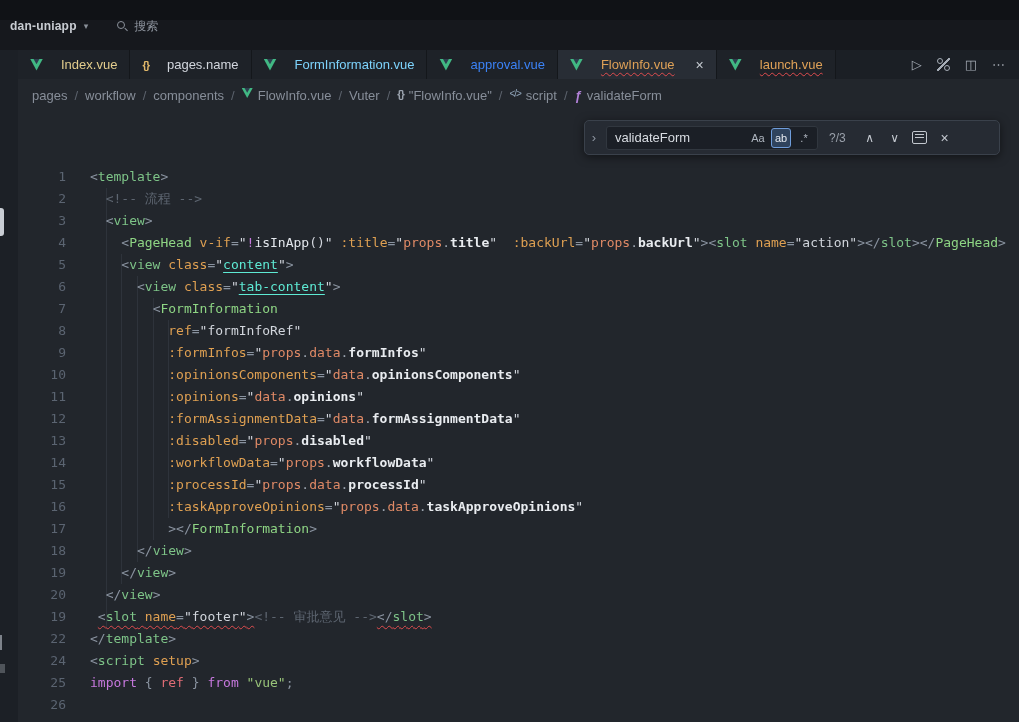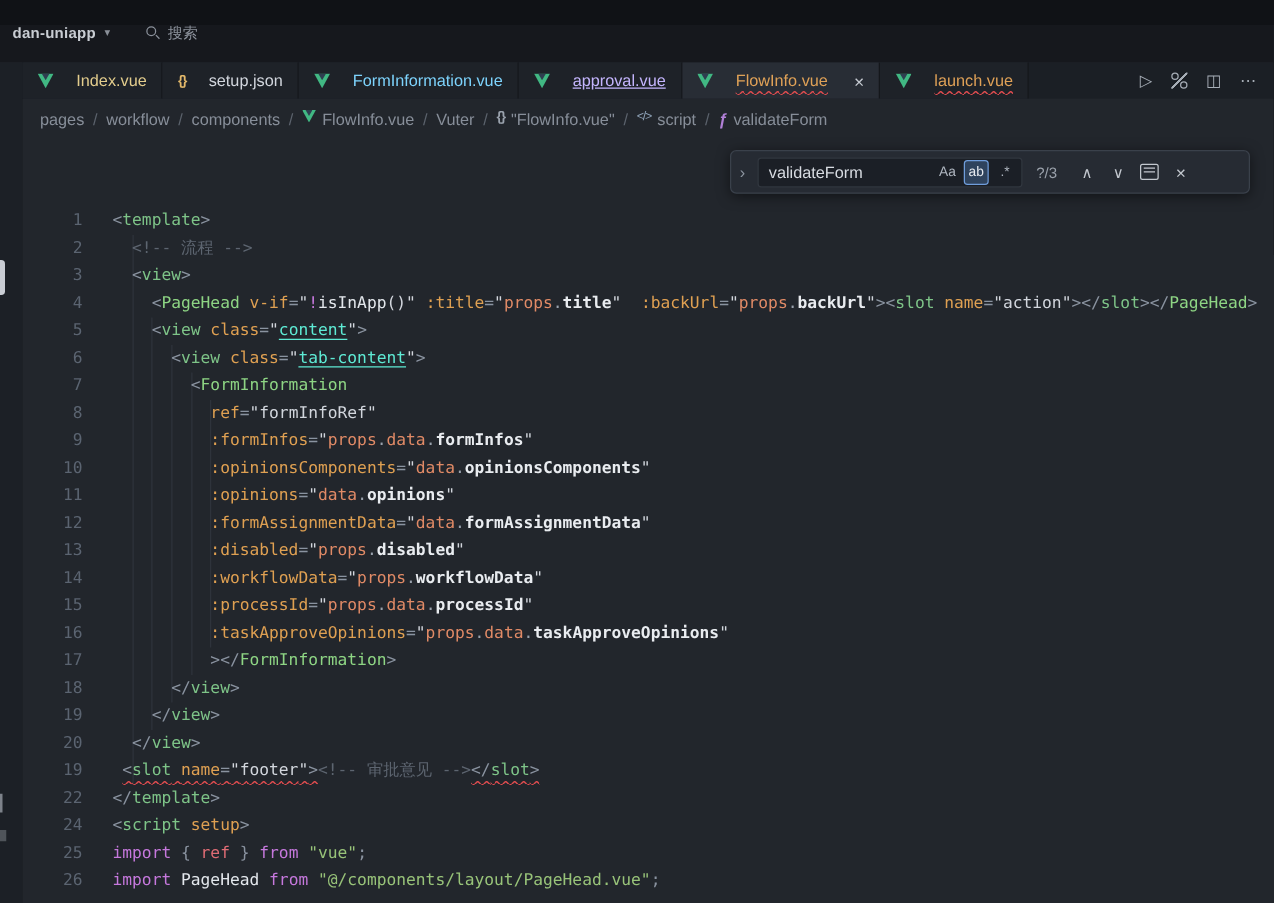--- a/index.html
+++ b/index.html
@@ -123,29 +123,29 @@
     <div class="strip-mark m2"></div>
   </div>
 
   <div class="tabbar">
     <div class="tab">
       <span class="vue-icon"></span>
       <span class="tab-label" style="color: rgb(227, 205, 141);">Index.vue</span>
     </div>
     <div class="tab">
       <span class="braces-icon">{}</span>
-      <span class="tab-label" style="color: rgb(210, 214, 221);">setup.json</span>
+      <span class="tab-label" style="color: rgb(210, 214, 221);">pages.name</span>
     </div>
     <div class="tab">
       <span class="vue-icon"></span>
       <span class="tab-label" style="color: #7dd3fc;">FormInformation.vue</span>
     </div>
     <div class="tab">
       <span class="vue-icon"></span>
-      <span class="tab-label" style="color: #c4b5fd; text-decoration: underline;">approval.vue</span>
+      <span class="tab-label" style="color: #3b82f6;">approval.vue</span>
     </div>
     <div class="tab active">
       <span class="vue-icon"></span>
       <span class="tab-label squiggle" style="color: rgb(223, 161, 87);">FlowInfo.vue</span>
       <span class="tab-close">×</span>
     </div>
     <div class="tab">
       <span class="vue-icon"></span>
       <span class="tab-label squiggle" style="color: rgb(223, 161, 87);">launch.vue</span>
     </div>
@@ -294,21 +294,20 @@
         <div class="code-line">
           <span class="ln">24</span>
           <span class="lc"><span class="p">&lt;</span><span class="t">script</span><span class="w"> </span><span class="a">setup</span><span class="p">&gt;</span></span>
         </div>
         <div class="code-line">
           <span class="ln">25</span>
           <span class="lc"><span class="k">import</span><span class="w"> </span><span class="p">{</span><span class="w"> </span><span class="v">ref</span><span class="w"> </span><span class="p">}</span><span class="w"> </span><span class="k">from</span><span class="w"> </span><span class="sg">"vue"</span><span class="p">;</span></span>
         </div>
         <div class="code-line">
           <span class="ln">26</span>
-          <span class="lc"><span class="k">import</span><span class="w"> </span><span class="fn">PageHead</span><span class="w"> </span><span class="k">from</span><span class="w"> </span><span class="sg">"@/components/layout/PageHead.vue"</span><span class="p">;</span></span>
         </div>
       </div>
 
     <div class="findwidget">
       <span class="fw-expand">›</span>
       <div class="fw-input">
         <span class="fw-query">validateForm</span>
         <span class="fw-toggle">Aa</span>
         <span class="fw-toggle active">ab</span>
         <span class="fw-toggle">.*</span>

